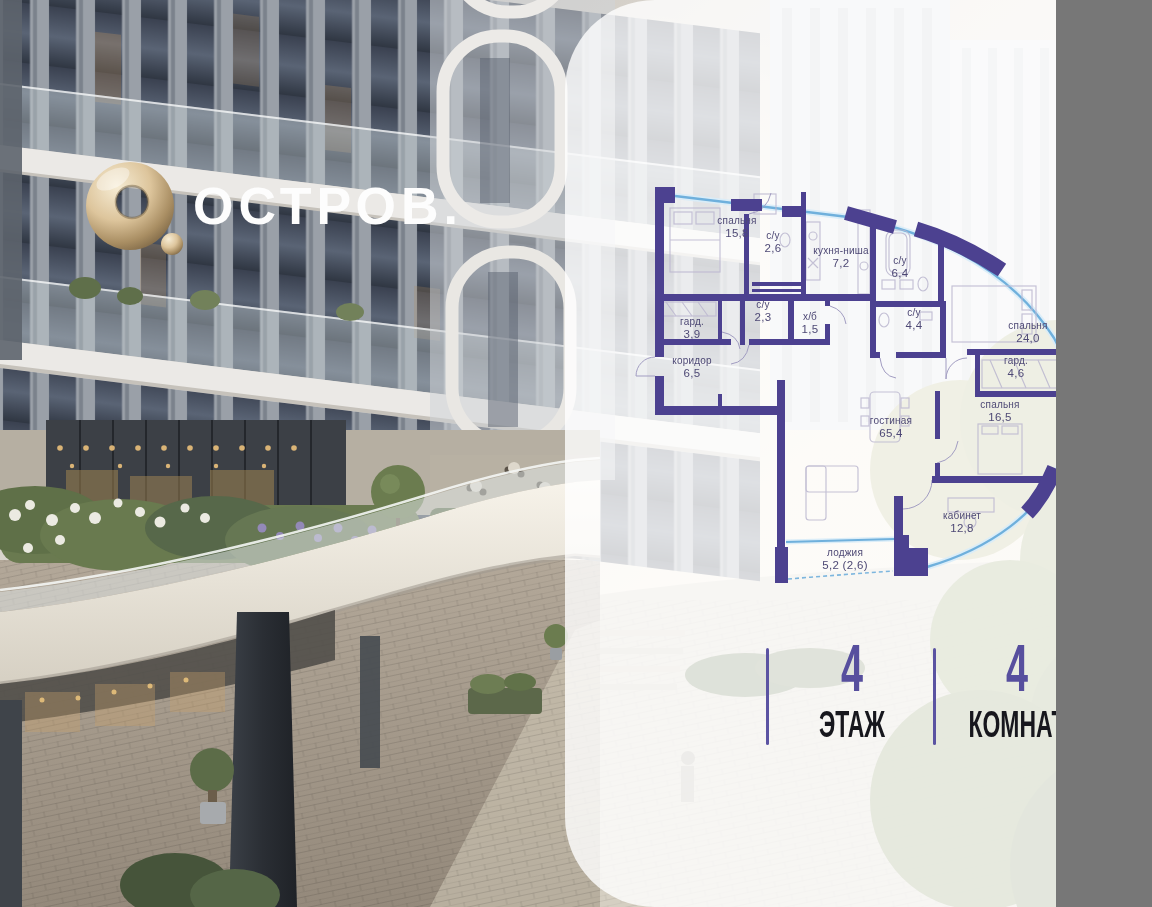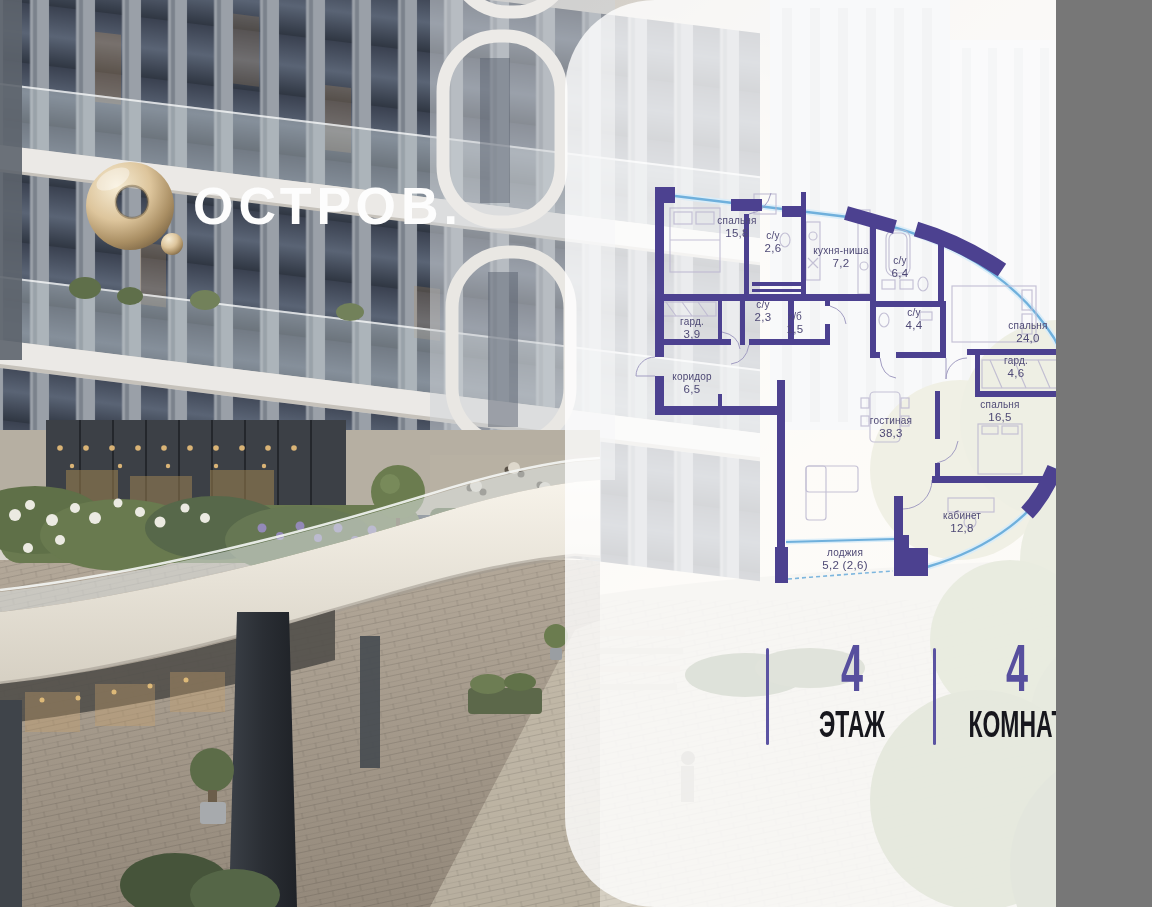--- a/index.html
+++ b/index.html
@@ -436,47 +436,47 @@
       <span class="ar">6,4</span>
       </div>
     <div class="rlabel" style="left:62px;top:149px">
       <span class="nm">гард.</span>
       <span class="ar">3,9</span>
       </div>
     <div class="rlabel" style="left:133px;top:132px">
       <span class="nm">с/у</span>
       <span class="ar">2,3</span>
       </div>
-    <div class="rlabel" style="left:165px;top:144px">
+    <div class="rlabel" style="left:180px;top:144px">
       <span class="nm">х/б</span>
       <span class="ar">1,5</span>
       </div>
     <div class="rlabel" style="left:284px;top:140px">
       <span class="nm">с/у</span>
       <span class="ar">4,4</span>
       </div>
     <div class="rlabel" style="left:398px;top:153px">
       <span class="nm">спальня</span>
       <span class="ar">24,0</span>
       </div>
-    <div class="rlabel" style="left:62px;top:204px">
+    <div class="rlabel" style="left:62px;top:188px">
       <span class="nm">коридор</span>
       <span class="ar">6,5</span>
       </div>
     <div class="rlabel" style="left:386px;top:188px">
       <span class="nm">гард.</span>
       <span class="ar">4,6</span>
       </div>
     <div class="rlabel" style="left:370px;top:232px">
       <span class="nm">спальня</span>
       <span class="ar">16,5</span>
       </div>
     <div class="rlabel" style="left:261px;top:248px">
       <span class="nm">гостиная</span>
-      <span class="ar">38,3</span>
+      <span class="ar">65,4</span>
       </div>
     <div class="rlabel" style="left:332px;top:343px">
       <span class="nm">кабинет</span>
       <span class="ar">12,8</span>
       </div>
     <div class="rlabel" style="left:215px;top:380px">
       <span class="nm">лоджия</span>
       <span class="ar">5,2 (2,6)</span>
       </div>
   </div>

